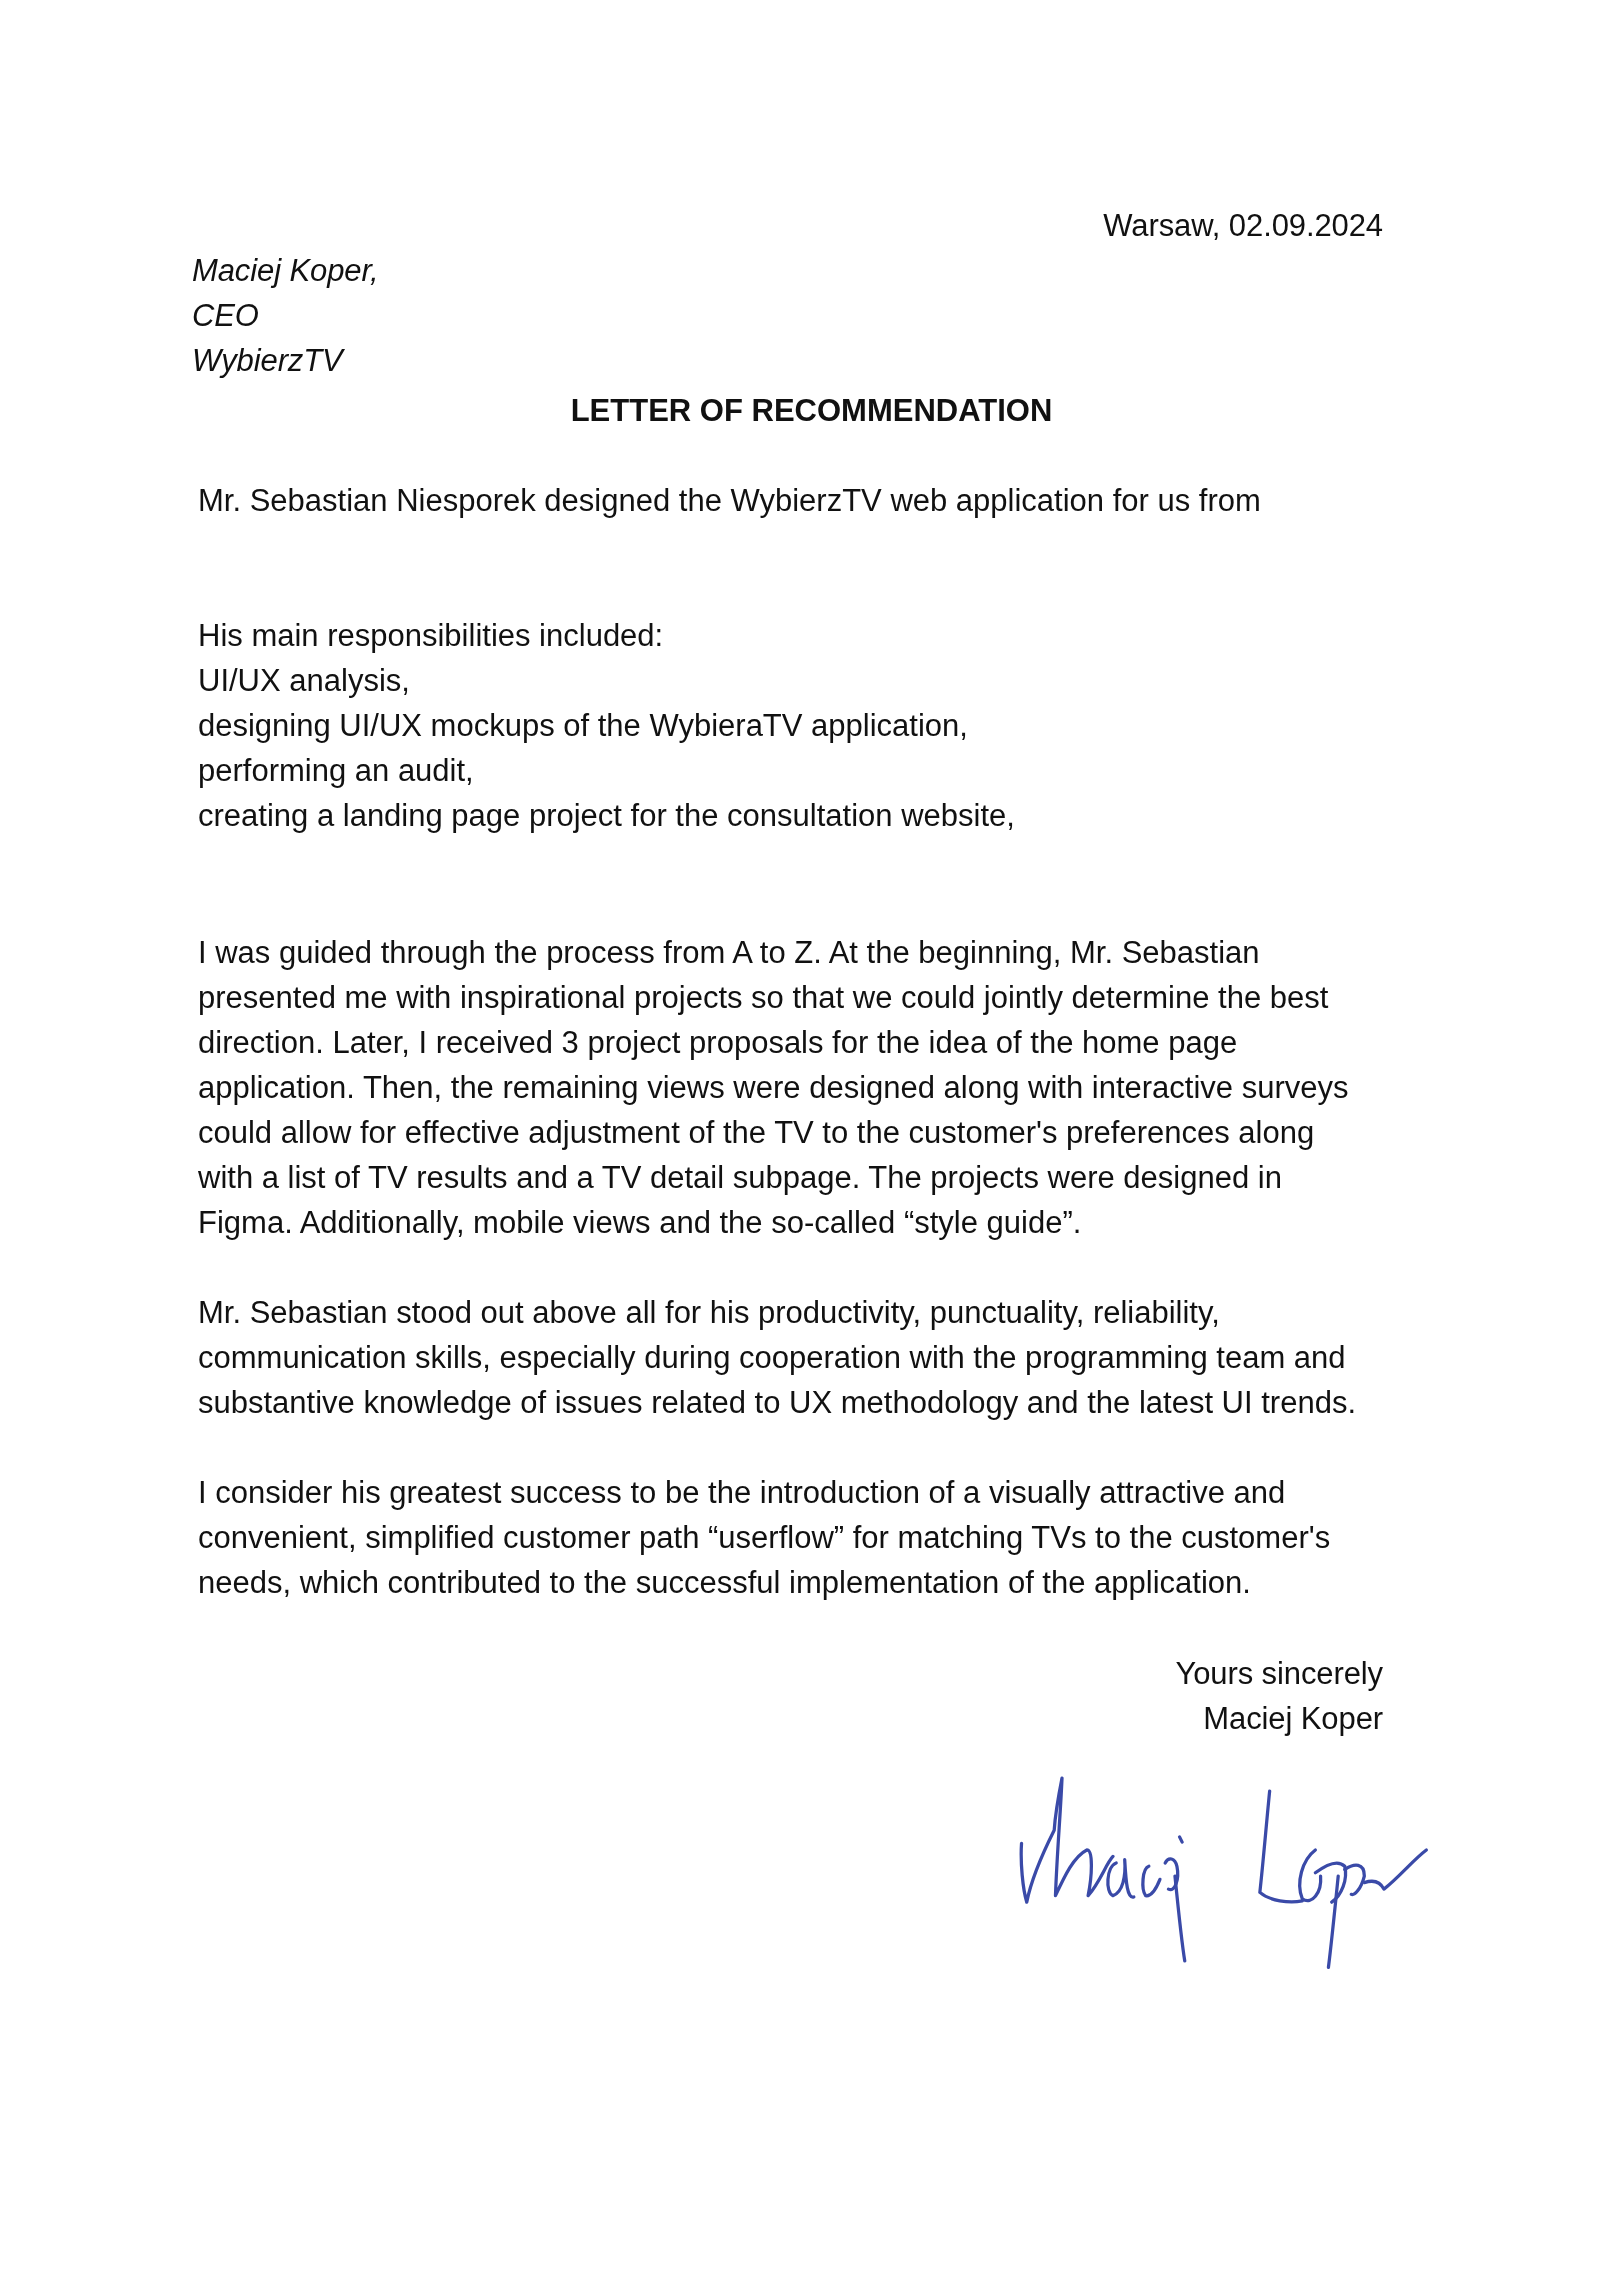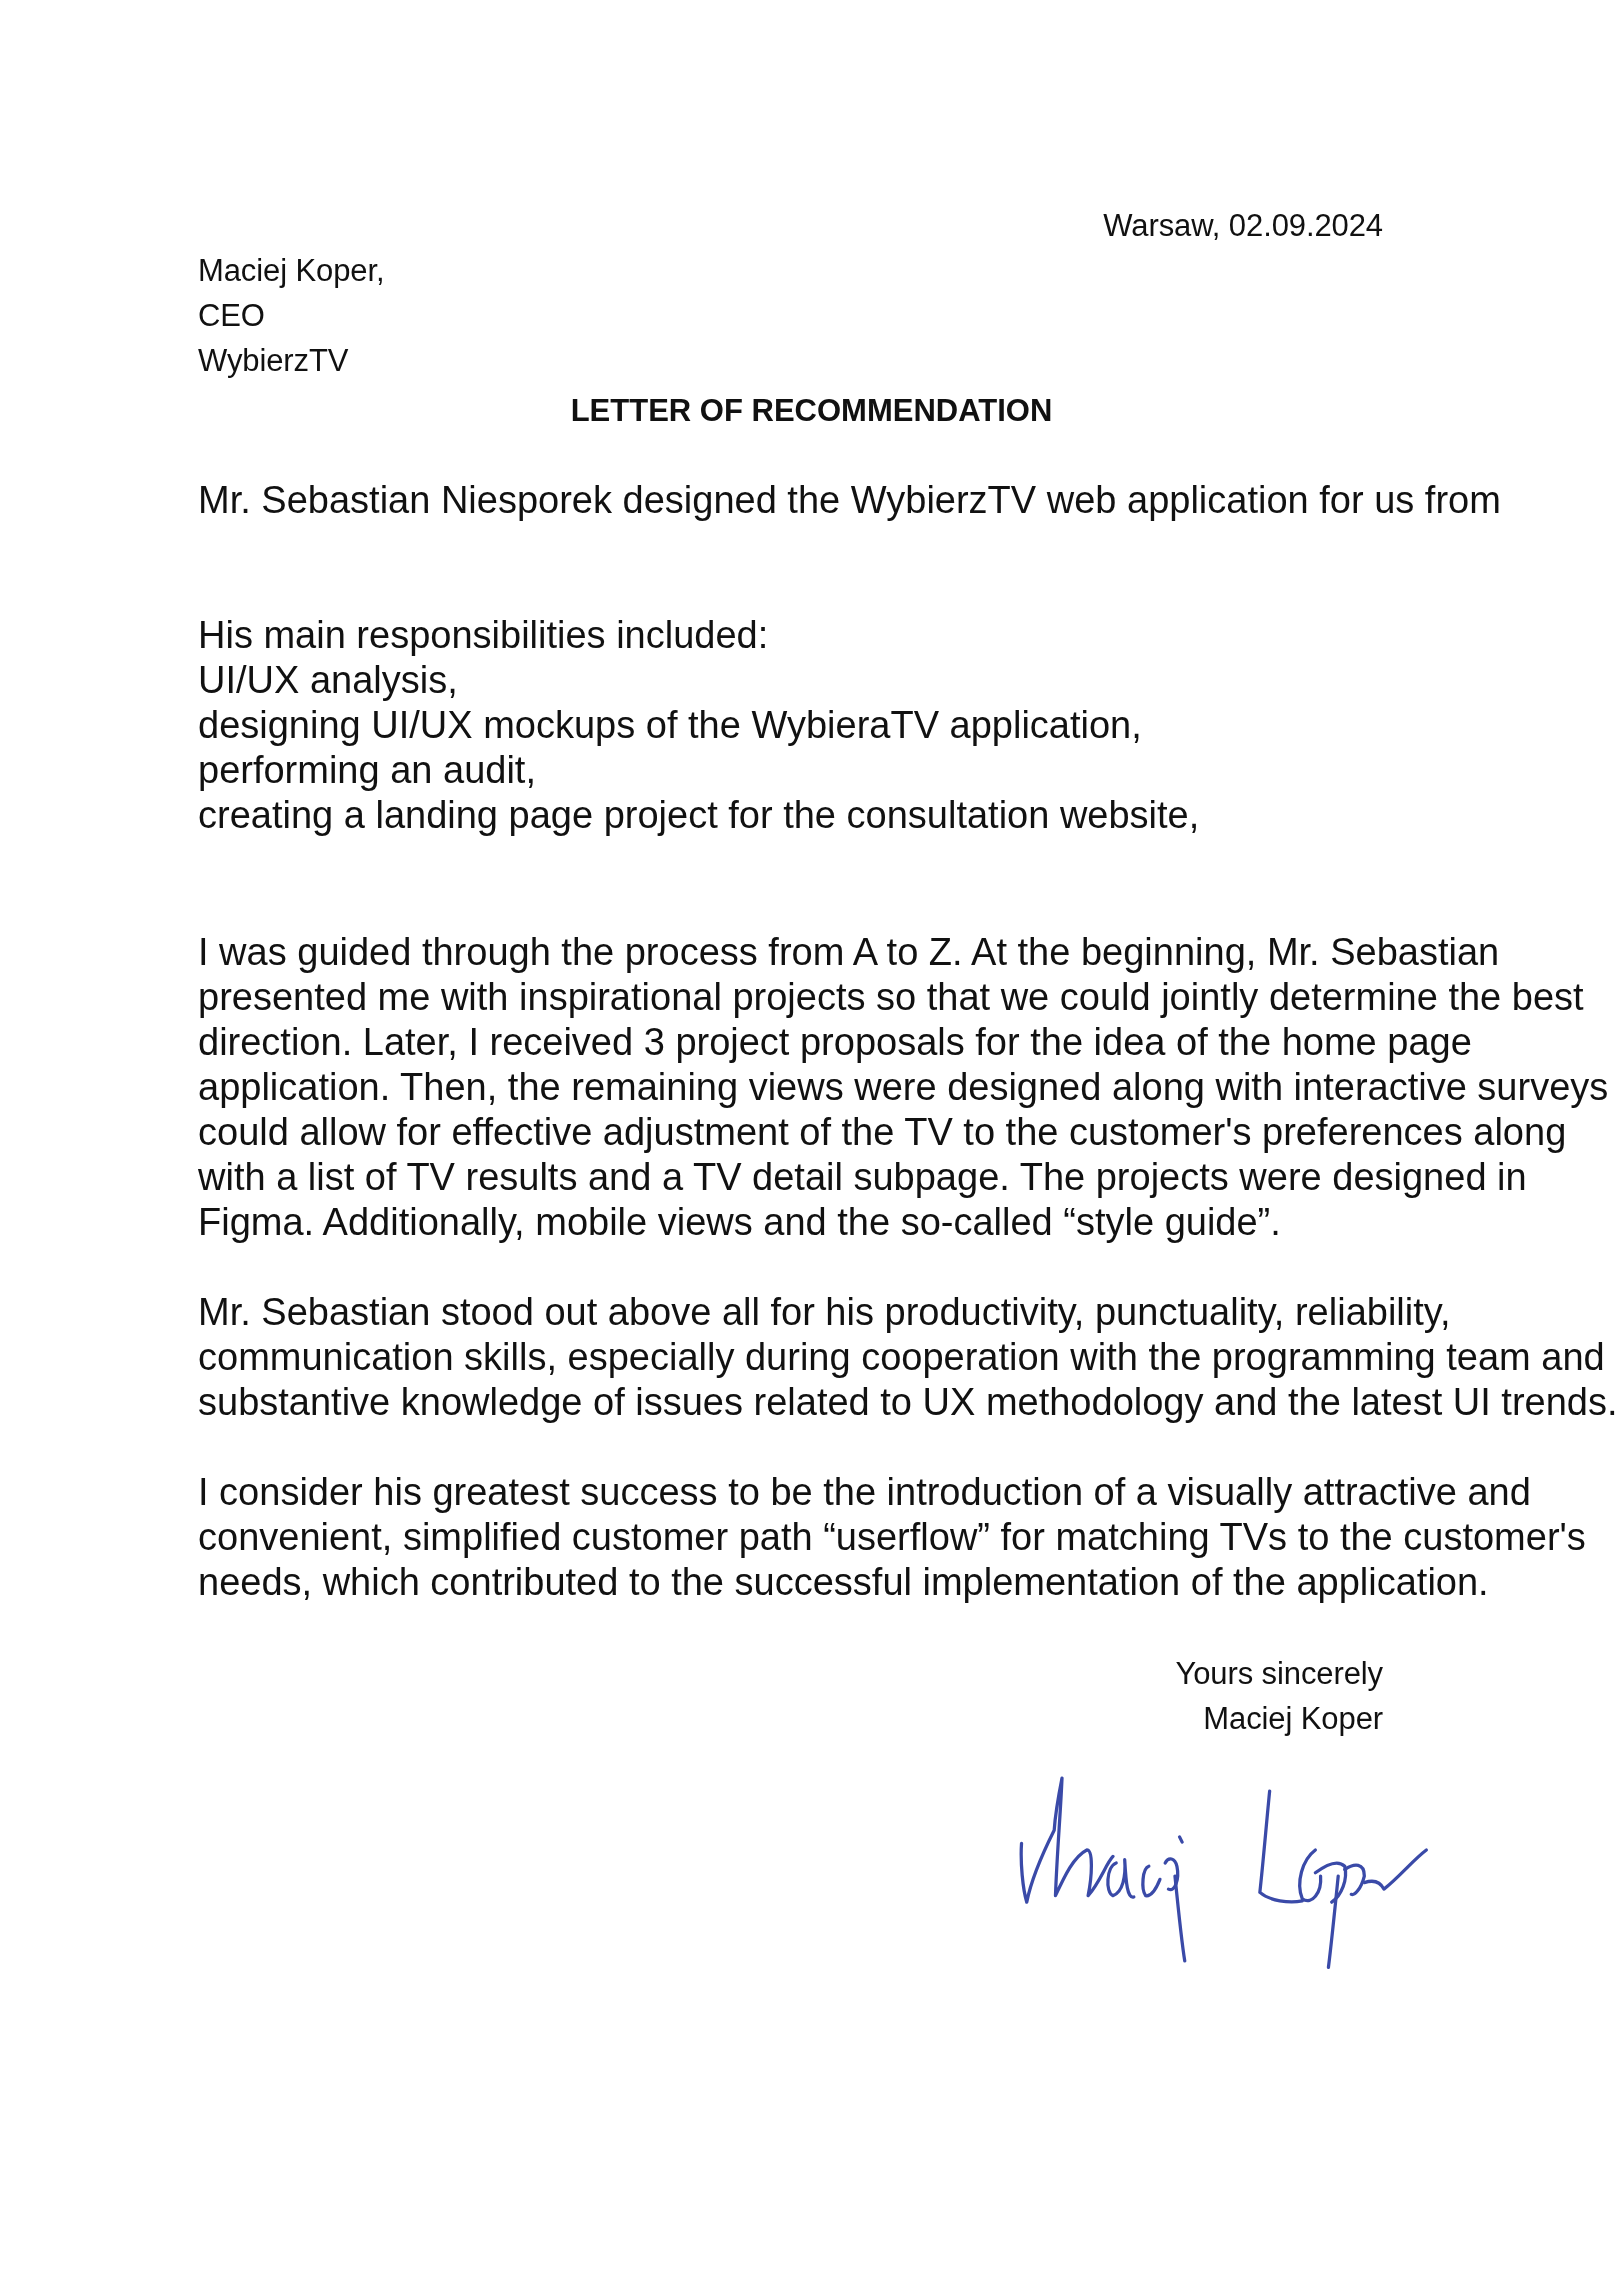--- a/index.html
+++ b/index.html
@@ -4,23 +4,23 @@
 <style>
   html, body { margin: 0; padding: 0; background: #ffffff; }
   body {
     width: 1623px; height: 2295px; position: relative; overflow: hidden;
     font-family: "Liberation Sans", "DejaVu Sans", sans-serif;
     color: #111111;
   }
   .page { position: absolute; left: 0; top: 0; width: 1570px; height: 2295px; background: #fff; margin-top: 11px; }
   .t { position: absolute; font-size: 31px; line-height: 45px; white-space: nowrap; letter-spacing: -0.1px; }
   .right { text-align: right; right: 187px; }
-  .left { left: 198px; }
+  .left { left: 192px; font-style: italic; }
   .title { position: absolute; left: 0; width: 1623px; text-align: center; top: 377px; font-weight: bold; font-size: 31px; line-height: 45px; }
-  .para { position: absolute; left: 198px; width: 1243px; font-size: 38px; line-height: 45px; }
+  .para { position: absolute; left: 198px; width: 1243px; font-size: 31px; line-height: 45px; }
   .para .line { display: block; white-space: nowrap; }
   .sig { position: absolute; left: 1008px; top: 1741px; width: 458px; height: 222px; }
 </style>
 </head>
 <body>
 
 <div class="page">
 
   <div class="t right" style="top:192px;">Warsaw, 02.09.2024</div>
 

